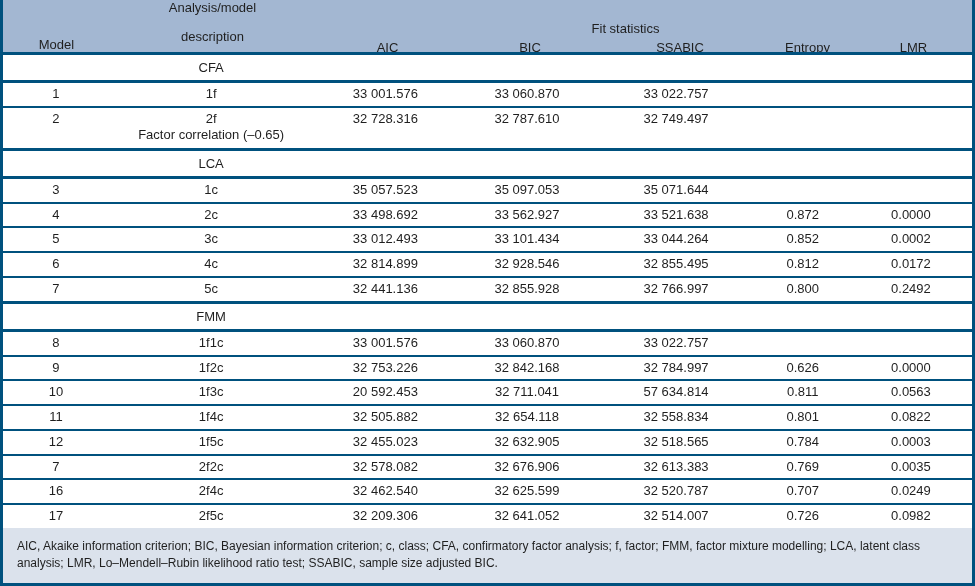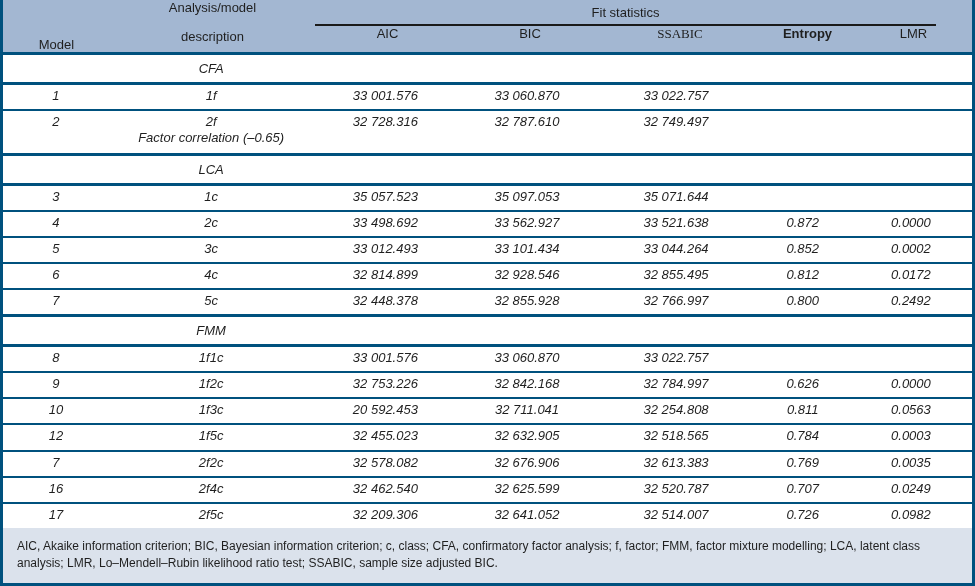--- a/index.html
+++ b/index.html
@@ -52,47 +52,47 @@
   .h-fit {
     flex: 1;
     display: flex;
     flex-direction: column;
     padding-top: 4px;
   }
   .fit-title-wrap {
     margin-right: 36px;
     text-align: center;
     line-height: 18px;
+    margin-top: 16px;
   }
   .fit-rule {
     height: 2px;
     background: var(--rule);
     margin-right: 36px;
     margin-top: 2px;
   }
   .fit-cols {
     display: flex;
     flex: 1;
-    align-items: flex-start;
+    align-items: flex-end;
     padding-bottom: 7px;
   }
   .fit-col { text-align: center; }
   .fit-col.aic     { width: 145px; }
   .fit-col.bic     { width: 140px; }
-  .fit-col.ssabic  { width: 160px; font-family: Liberation Serif, serif; }
-  .fit-col.entropy { width: 95px; font-weight: bold; }
+  .fit-col.ssabic  { width: 160px; }
+  .fit-col.entropy { width: 95px; }
   .fit-col.lmr     { flex: 1; }
   
   .table-wrap { flex: 1; }
   table {
     width: 100%;
     height: 100%;
     border-collapse: collapse;
     font-size: 13px;
-    font-style: italic;
   }
   col.c-model   { width: 107px; }
   col.c-desc    { width: 205px; }
   col.c-aic     { width: 145px; }
   col.c-bic     { width: 140px; }
   col.c-ssabic  { width: 160px; }
   col.c-entropy { width: 95px; }
   col.c-lmr     { width: 123px; }
   td {
     text-align: center;
@@ -223,21 +223,21 @@
             <td>4c</td>
             <td>32 814.899</td>
             <td>32 928.546</td>
             <td>32 855.495</td>
             <td>0.812</td>
             <td>0.0172</td>
           </tr>
           <tr class="data">
             <td>7</td>
             <td>5c</td>
-            <td>32 448.378</td>
+            <td>32 441.136</td>
             <td>32 855.928</td>
             <td>32 766.997</td>
             <td>0.800</td>
             <td>0.2492</td>
           </tr>
           <tr class="section">
             <td></td>
             <td>FMM</td>
             <td></td>
             <td></td>
@@ -261,23 +261,32 @@
             <td>32 842.168</td>
             <td>32 784.997</td>
             <td>0.626</td>
             <td>0.0000</td>
           </tr>
           <tr class="data">
             <td>10</td>
             <td>1f3c</td>
             <td>20 592.453</td>
             <td>32 711.041</td>
-            <td>32 254.808</td>
+            <td>57 634.814</td>
             <td>0.811</td>
             <td>0.0563</td>
+          </tr>
+          <tr class="data">
+            <td>11</td>
+            <td>1f4c</td>
+            <td>32 505.882</td>
+            <td>32 654.118</td>
+            <td>32 558.834</td>
+            <td>0.801</td>
+            <td>0.0822</td>
           </tr>
           <tr class="data">
             <td>12</td>
             <td>1f5c</td>
             <td>32 455.023</td>
             <td>32 632.905</td>
             <td>32 518.565</td>
             <td>0.784</td>
             <td>0.0003</td>
           </tr>

